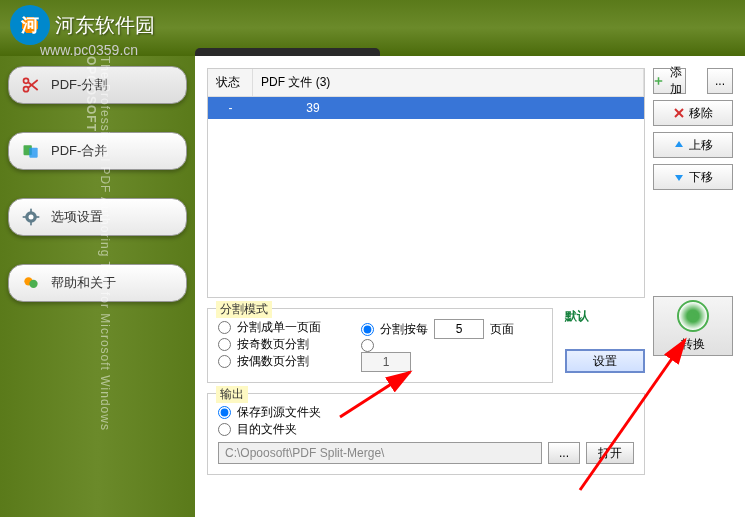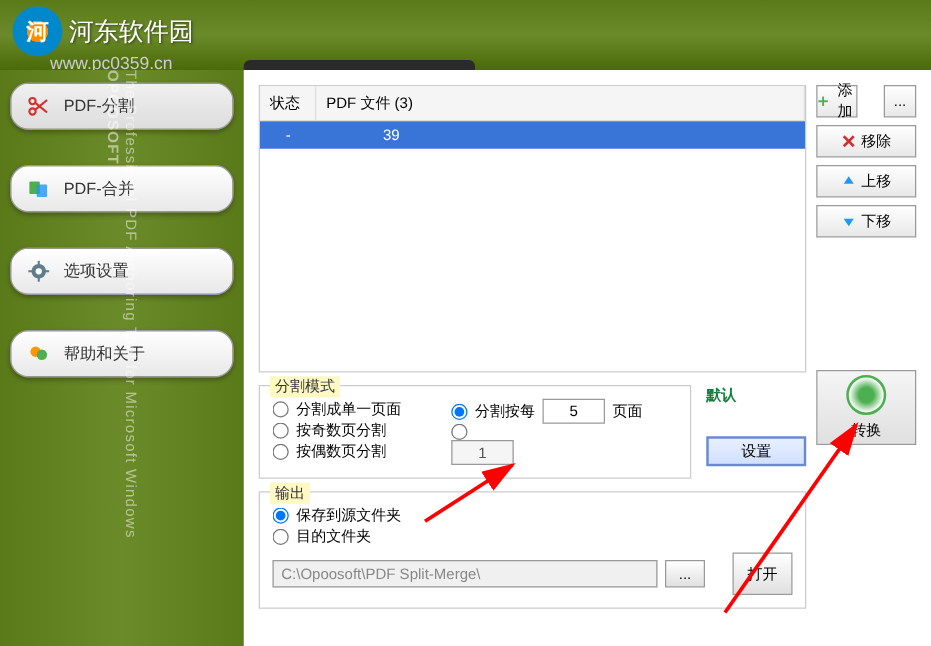--- a/index.html
+++ b/index.html
@@ -43,21 +43,21 @@
     .split-mode { display: flex; gap: 40px; }
     .split-col { display: flex; flex-direction: column; gap: 0; }
     .radio-row { display: flex; align-items: center; gap: 6px; }
     .radio-row input[type="radio"] { cursor: pointer; }
     .radio-row input[type="text"] { width: 50px; height: 20px; border: 1px solid #999; text-align: center; padding: 2px; }
     .radio-row .wide-input { width: 200px; text-align: left; padding: 2px 6px; background: #f5f5f5; }
     
     .output-path-row { display: flex; align-items: center; gap: 6px; margin-top: 4px; }
     .path-input { flex: 1; height: 22px; border: 1px solid #999; background: #f0f0f0; color: #888; padding: 2px 6px; }
     .small-btn { width: 32px; height: 22px; border: 1px solid #999; background: linear-gradient(to bottom, #fff, #e0e0e0); cursor: pointer; }
-    .open-btn { width: 48px; height: 34px; border: 1px solid #999; background: linear-gradient(to bottom, #fff, #e0e0e0); cursor: pointer; margin-left: 16px; }
+    .open-btn { width: 48px; height: 22px; border: 1px solid #999; background: linear-gradient(to bottom, #fff, #e0e0e0); cursor: pointer; }
     
     .right-panel { width: 80px; display: flex; flex-direction: column; gap: 6px; }
     .action-btn { height: 26px; border: 1px solid #999; background: linear-gradient(to bottom, #fff, #e8e8e8); display: flex; align-items: center; justify-content: center; gap: 4px; cursor: pointer; }
     .browse-btn { width: 26px; height: 26px; border: 1px solid #999; background: linear-gradient(to bottom, #fff, #e8e8e8); cursor: pointer; }
     .btn-row { display: flex; gap: 21px; }
     
     .convert-btn { margin-top: 100px; height: 60px; border: 1px solid #999; background: linear-gradient(to bottom, #f5f5f5, #e0e0e0); display: flex; flex-direction: column; align-items: center; justify-content: center; gap: 4px; cursor: pointer; }
     .convert-icon { width: 32px; height: 32px; border-radius: 50%; background: radial-gradient(circle, #4caf50 30%, #fff 70%); border: 2px solid #4caf50; display: flex; align-items: center; justify-content: center; }
     .default-label { color: #15803d; margin-bottom: 6px; display: block; font-weight: bold; }
     .settings-btn { width: 100%; height: 24px; border: 2px solid #6b8acd; background: linear-gradient(to bottom, #e8f0ff, #d0e0ff); cursor: pointer; }

